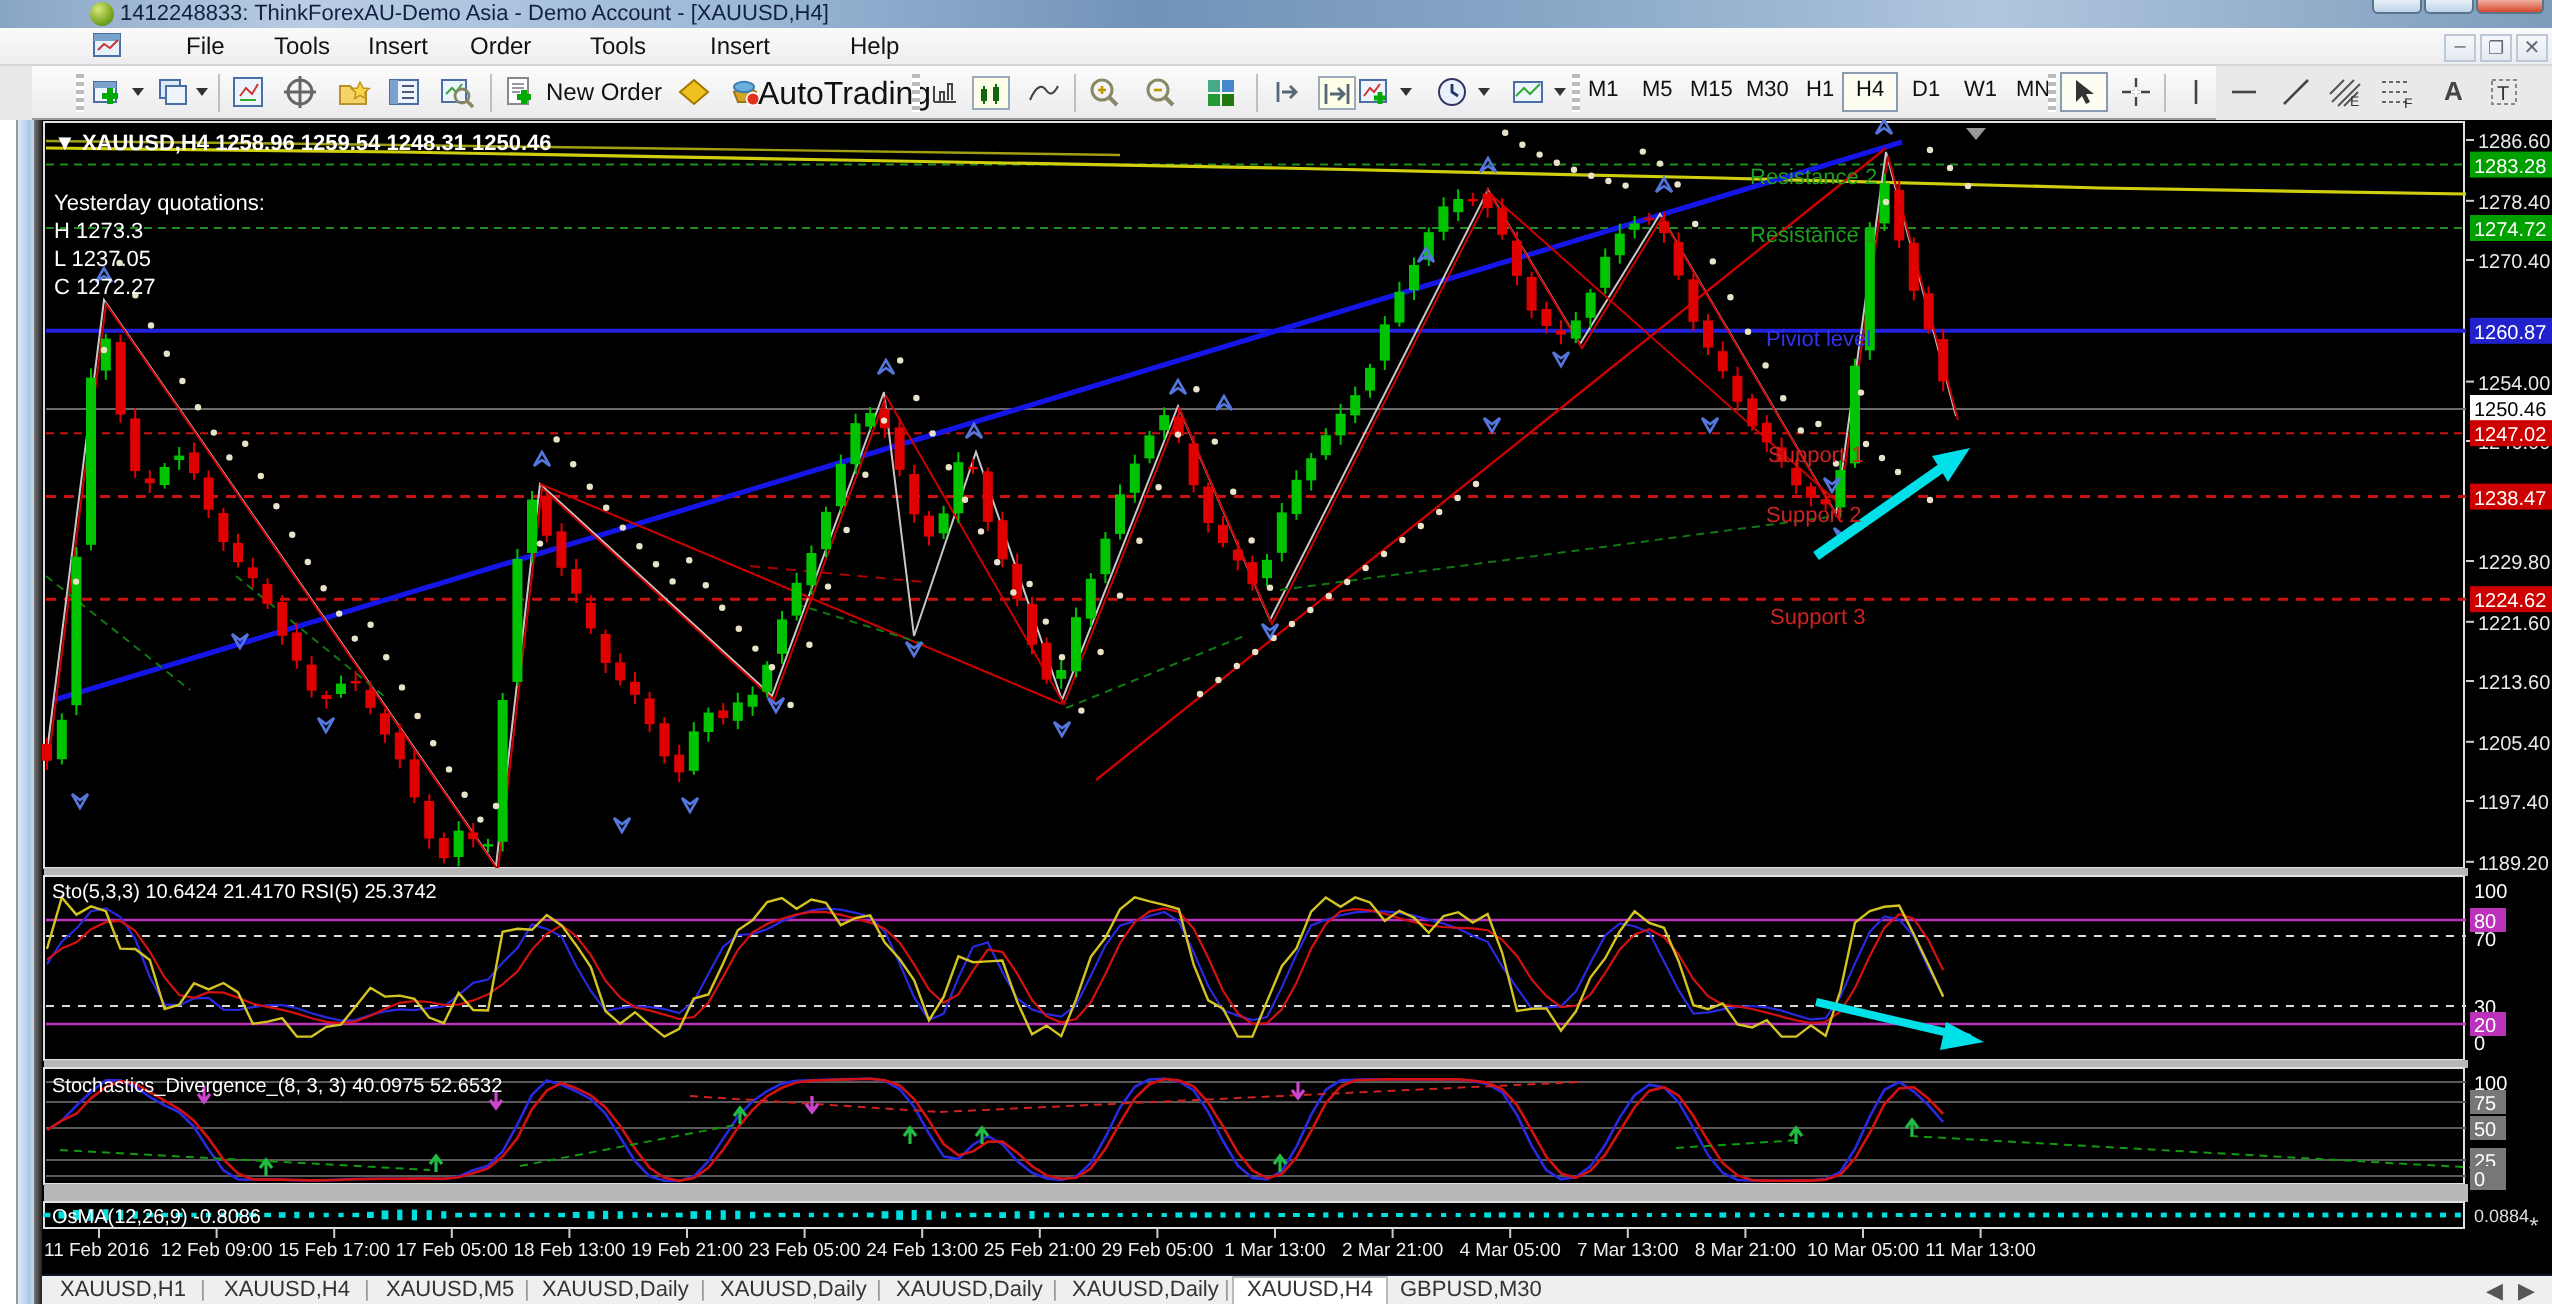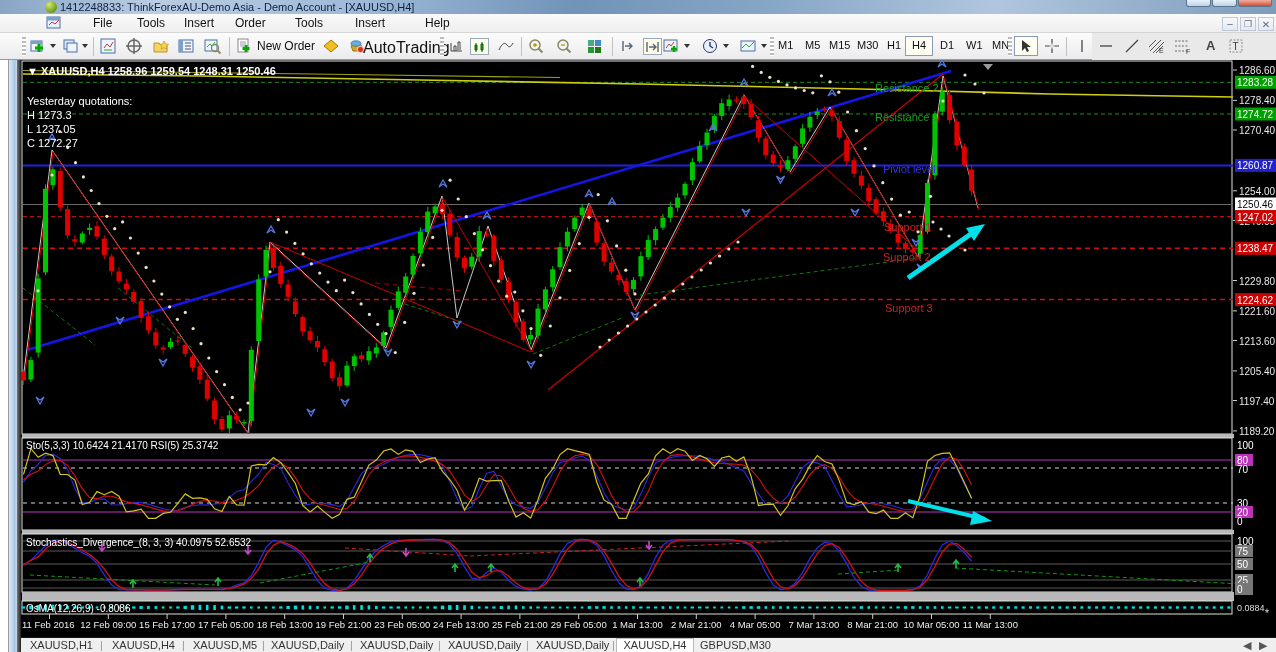--- a/index.html
+++ b/index.html
@@ -3,21 +3,21 @@
 *{margin:0;padding:0;box-sizing:border-box;font-family:"Liberation Sans",sans-serif;}
 body{width:1276px;height:652px;overflow:hidden;background:#e9e9e9;}
 .titlebar{position:absolute;left:0;top:0;width:1276px;height:14px;
  background:linear-gradient(90deg,#88a5c4 0%,#b9cde4 12%,#9ebad8 28%,#7193b8 45%,#86a6c6 60%,#b0c6de 78%,#7d9cbc 100%);}
 .titlebar .ttl{position:absolute;left:60px;top:1px;font-size:11px;color:#102040;white-space:nowrap;}
 .orb{position:absolute;left:45px;top:1px;width:12px;height:12px;border-radius:50%;
  background:radial-gradient(circle at 35% 30%,#d8e87a,#7aa824 60%,#4c7612);}
 .wbtn{position:absolute;top:0;height:7px;border-radius:0 0 3px 3px;border:1px solid #5a748e;border-top:none;}
 .menubar{position:absolute;left:0;top:14px;width:1276px;height:19px;background:linear-gradient(#fafafa,#eeeef0);border-bottom:1px solid #d5d5d5;}
 .menu{position:absolute;top:2px;font-size:12px;color:#111;}
-.toolbar{position:absolute;left:0;top:33px;width:1092px;height:27px;background:linear-gradient(#fcfcfc,#ebebed);border-bottom:1px solid #9a9a9a;}
+.toolbar{position:absolute;left:16px;top:33px;width:1092px;height:27px;background:linear-gradient(#fcfcfc,#ebebed);border-bottom:1px solid #9a9a9a;}
 .chartzone{position:absolute;left:0;top:60px;width:1276px;height:577px;background:#000;}
 .leftstrip{position:absolute;left:0;top:60px;width:8px;height:592px;background:#fff;}
 .lsbar{position:absolute;left:8px;top:60px;width:9px;height:592px;background:linear-gradient(90deg,#dde8f2,#c3d8ee 40%,#a8c6e6 70%,#cdd8e4);border-left:1px solid #999;}.lsdark{position:absolute;left:17px;top:60px;width:4px;height:592px;background:linear-gradient(90deg,#777,#222);}
 .tabbar{position:absolute;left:0;top:637px;width:1276px;height:32px;background:#efefef;border-top:1px solid #0f172a;font-size:11px;color:#333;}
 .tab{position:absolute;top:1px;white-space:nowrap;}
 svg text{font-family:"Liberation Sans",sans-serif;}
 </style></head><body>
 <div class="titlebar">
  <div class="orb"></div>
  <div class="ttl">1412248833: ThinkForexAU-Demo Asia - Demo Account - [XAUUSD,H4]</div>

